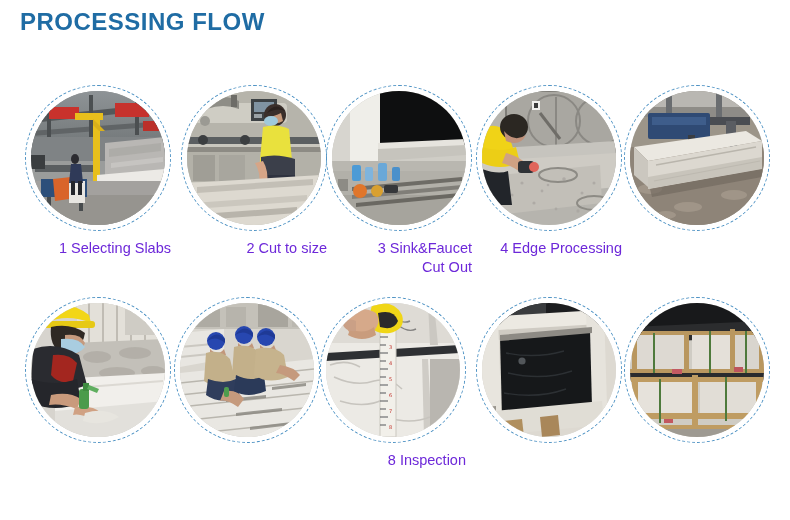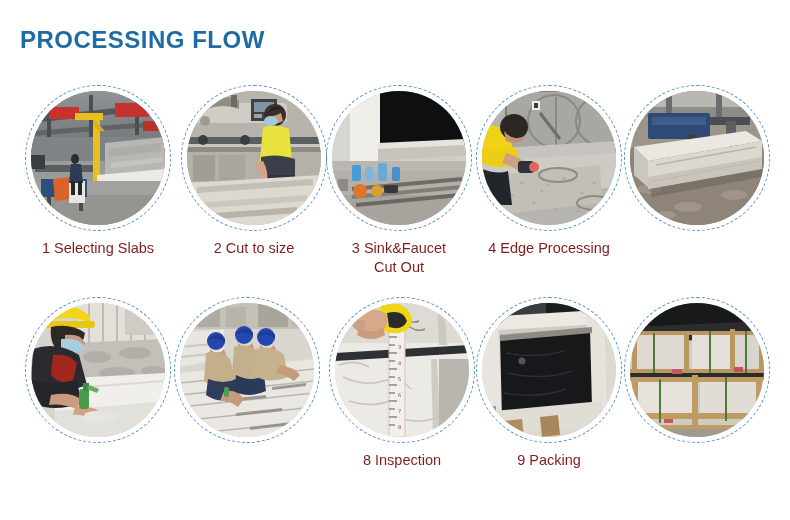--- a/index.html
+++ b/index.html
@@ -7,21 +7,21 @@
     width:790px;height:520px;
     background:#ffffff;
     font-family:"Liberation Sans", sans-serif;
     overflow:hidden;
     position:relative;
   }
   .page{position:relative;width:790px;height:520px;}
 
   .title{
     position:absolute;
-    left:20px; top:26px;
+    left:20px; top:8px;
     font-size:24px;
     font-weight:bold;
     letter-spacing:0.5px;
     color:#1f6ca4;
     font-family:"Liberation Sans", sans-serif;
   }
 
   .row{position:absolute;left:0;width:790px;}
   .row-1{top:85px;}
   .row-2{top:297px;}
@@ -49,24 +49,25 @@
     width:134px;height:134px;
     border-radius:50%;
     overflow:hidden;
     background:#d8d8d6;
   }
   .photo svg{display:block;width:134px;height:134px;}
 
   .caption{
     margin-top:8px;
     font-size:14.5px;
-    color:#7f1d1d;
+    color:#6d28d9;
     line-height:1.33;
     font-family:"Liberation Sans", sans-serif;
     white-space:pre-line;
+    text-align:right;
   }
 </style>
 </head>
 <body>
 
 <div class="page">
 
   <div class="title">PROCESSING FLOW</div>
 
   <div class="row row-1">
@@ -416,21 +417,21 @@
             <path d="M76 46 q18 -4 28 6 l4 22 q-20 8 -34 -2 Z" fill="#c6b38d"></path>
             <path d="M100 62 q14 2 20 10 l-6 6 q-12 -8 -18 -8 Z" fill="#c59a7d"></path>
 
             <rect x="44" y="84" width="5" height="10" rx="2" fill="#4e9c4d"></rect>
           </svg>
         </div>
         <div class="dash-ring"></div>
       </div>
     </div>
 
-    <div class="step" style="left:329px;">
+    <div class="step" style="left:320px;">
       <div class="circle-wrap">
         <div class="photo">
           <svg viewBox="0 0 134 134">
             <rect width="134" height="134" fill="#e4e2dd"></rect>
 
             <rect x="0" y="0" width="134" height="40" fill="#dedbd5"></rect>
             <rect x="0" y="40" width="134" height="94" fill="#eceae5"></rect>
 
             <path d="M0 50 L134 42 L134 50 L0 58 Z" fill="#2e3033"></path>
 
@@ -514,21 +515,20 @@
             <path d="M18 32 L110 24 L110 30 L18 38 Z" fill="#8d8a84"></path>
 
             <path d="M12 108 L120 98 L122 122 L14 132 Z" fill="#e0ddd5"></path>
             <path d="M22 118 L40 116 L42 134 L24 134 Z" fill="#b08f5e"></path>
             <path d="M58 114 L76 112 L78 132 L60 134 Z" fill="#a9875a"></path>
             <path d="M0 104 L14 103 L14 134 L0 134 Z" fill="#9a968e"></path>
           </svg>
         </div>
         <div class="dash-ring"></div>
       </div>
-      <div class="caption">9 Packing</div>
     </div>
 
     <div class="step" style="left:624px;">
       <div class="circle-wrap">
         <div class="photo">
           <svg viewBox="0 0 134 134">
             <rect width="134" height="134" fill="#cfccc4"></rect>
 
             <rect x="0" y="0" width="134" height="30" fill="#18191b"></rect>
             <path d="M0 24 L134 18 L134 34 L0 40 Z" fill="#2b2c2e"></path>

